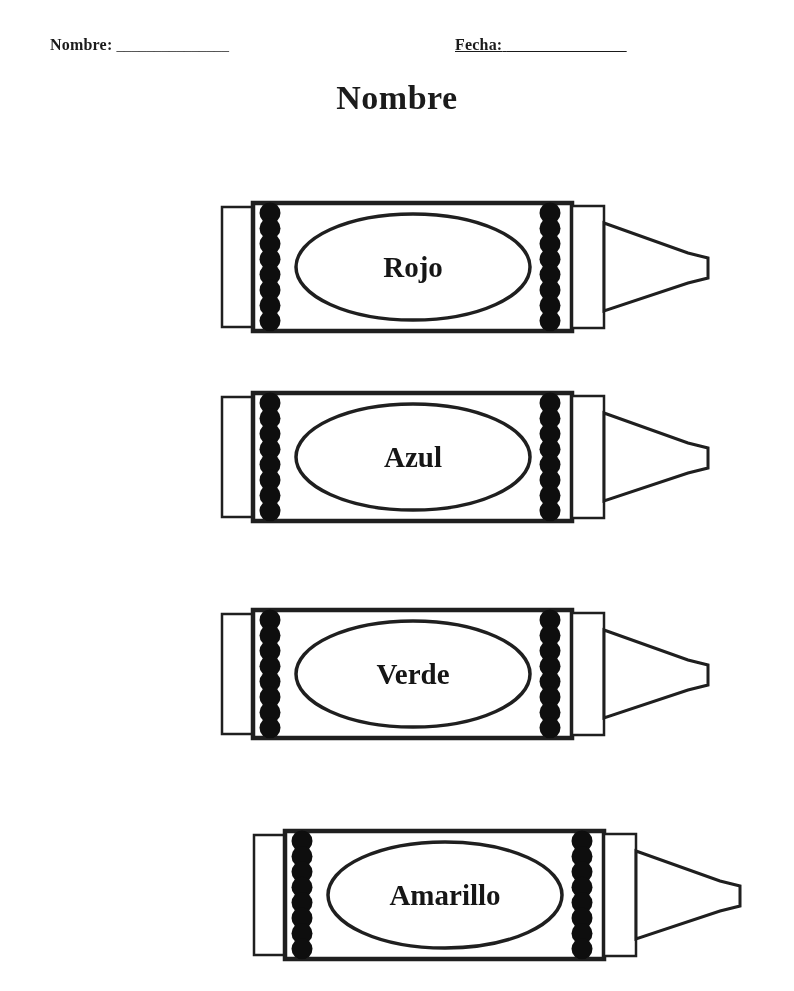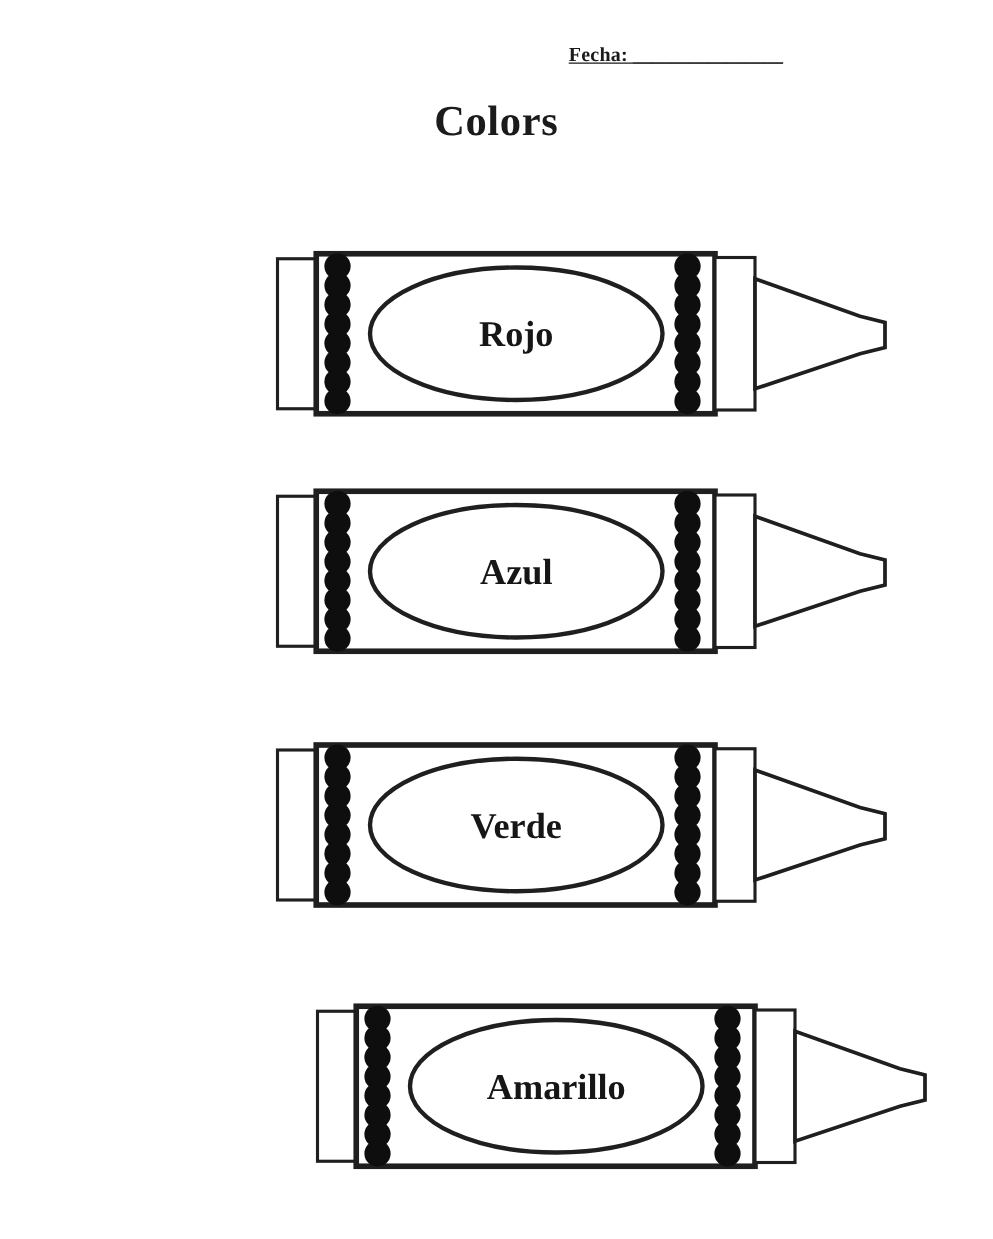--- a/index.html
+++ b/index.html
@@ -22,43 +22,47 @@
     width: 100%;
     text-align: center;
     font-size: 34px;
     font-weight: bold;
     letter-spacing: 0.5px;
   }
   .crayon { position: absolute; left: 220px; width: 492px; height: 136px; }
   .crayon svg { display: block; width: 492px; height: 136px; }
   .crayon-1 { top: 200px; text-align: center; }
   .crayon-2 { top: 390px; text-decoration: underline; }
-  .crayon-3 { top: 593px; }
-  .crayon-4 { top: 802px; padding-left: 32px; }
+  .crayon-3 { top: 607px; }
+  .crayon-4 { top: 828px; padding-left: 32px; }
   .crayon-label-text {
     font-family: "Liberation Serif", serif;
     font-size: 29px;
     font-weight: bold;
     fill: #161616;
   }
   .ink-stroke { stroke: #1f1f1f; fill: #ffffff; }
   .bead { fill: #0e0e0e; stroke: none; }
 </style>
 </head>
 <body>
 
 <div class="page">
 
+  <div class="name-field">
+    <span class="field-label">Nombre:</span>
+    <span class="blank-line">_______________</span>
+  </div>
 
   <div class="date-field">
     <span class="field-label">Fecha:</span>
     <span class="blank-line">________________</span>
   </div>
 
-  <div class="worksheet-title">Colors</div>
+  <div class="worksheet-title">Nombre</div>
 
   <div class="crayon crayon-1">
     <svg viewBox="0 0 492 136">
       <rect class="ink-stroke" x="2" y="7" width="31" height="120" stroke-width="2.5"></rect>
       <rect class="ink-stroke" x="33" y="3" width="319" height="128" stroke-width="4.5"></rect>
       <rect class="ink-stroke" x="352" y="6" width="32" height="122" stroke-width="2.5"></rect>
       <polygon class="ink-stroke" points="384,23 468,53 488,58 488,78 468,83 384,111" stroke-width="3"></polygon>
       <g>
         <circle class="bead" cx="50" cy="13" r="10.5"></circle>
           <circle class="bead" cx="50" cy="28.4" r="10.5"></circle>

